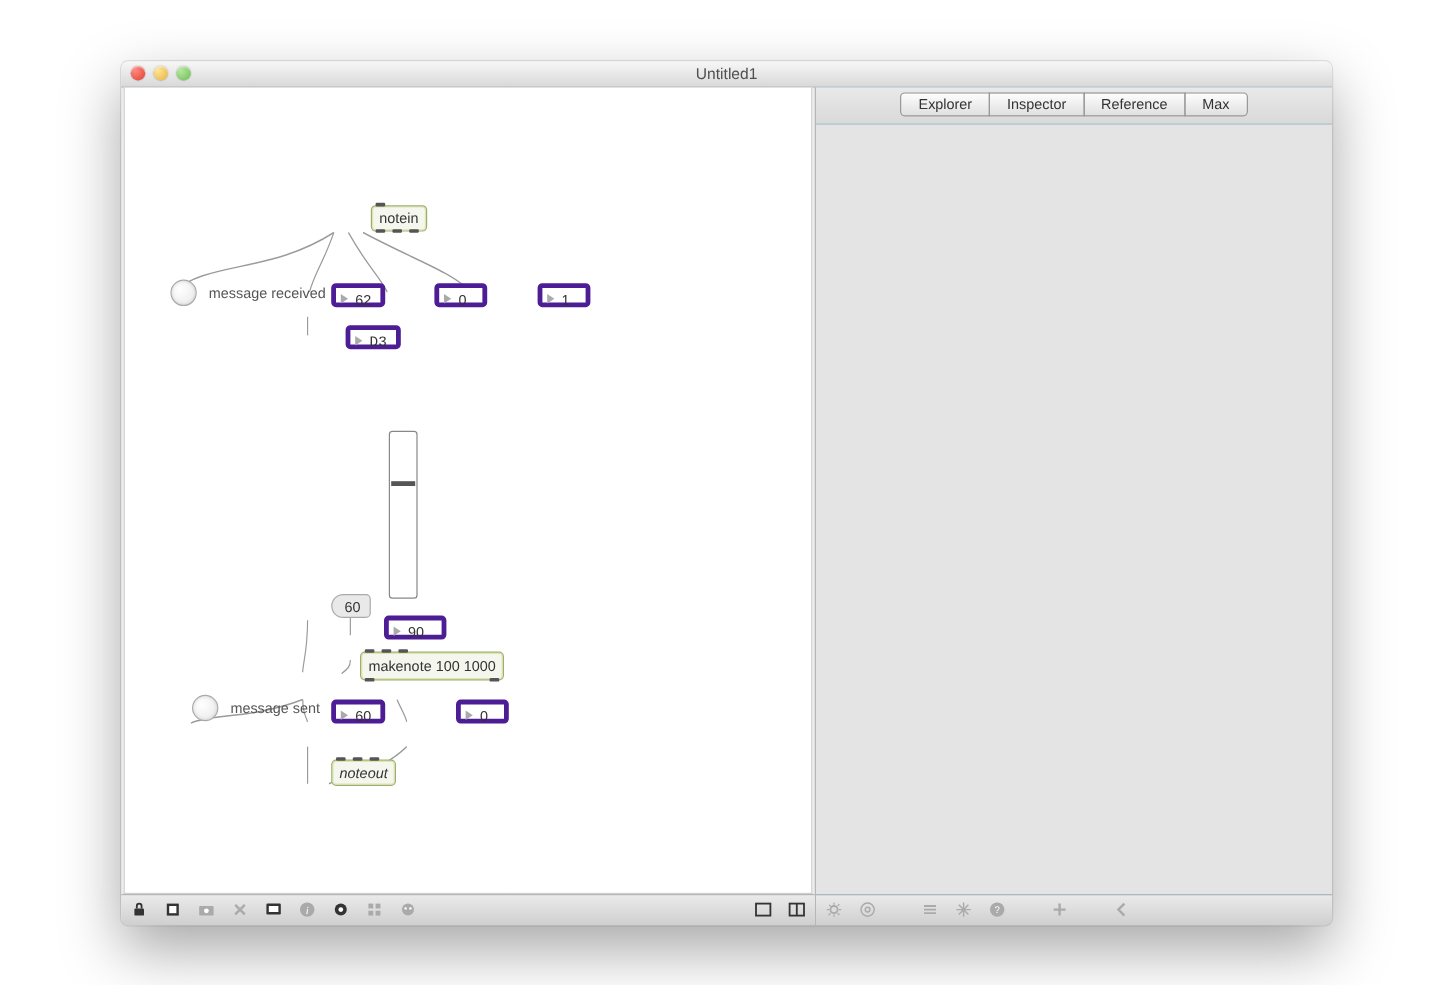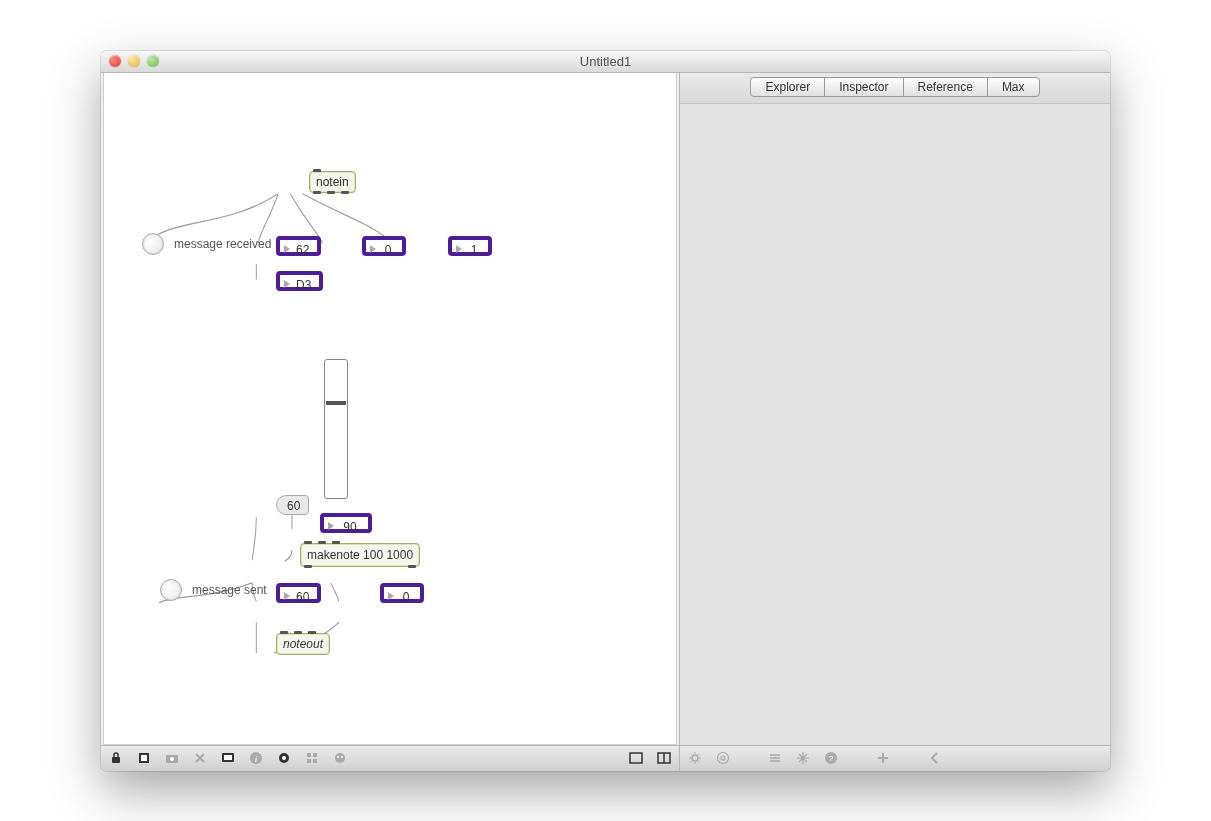--- a/index.html
+++ b/index.html
@@ -66,21 +66,20 @@
   }
   
   .canvas {
     flex: 1;
     background: #fff;
     border: 1px solid #cfcfcf;
     border-top: none;
     margin: 0 2px 0 2px;
     position: relative;
     overflow: hidden;
-    text-align: center;
   }
   svg.wires { position: absolute; inset: 0; width: 100%; height: 100%; }
   .obj {
     position: absolute;
     font-size: 12px;
   }
   
   .box {
     border: 1px solid #8c8c8c;
     border-radius: 4px;
@@ -282,21 +281,21 @@
             <span>0</span>
           </div>
         </div>
 
         <div class="obj" style="left:344px; top:163px;">
           <div class="numbox">
             <span>1</span>
           </div>
         </div>
 
-        <div class="obj" style="left:172px; top:198px;">
+        <div class="obj" style="left:184px; top:198px;font-family:Liberation Mono, monospace;">
           <div class="numbox">
             <span>D3</span>
           </div>
         </div>
 
         <div class="obj" style="left:220px; top:286px;">
           <div class="slider">
             <div class="thumb" style="top:30%;"></div>
           </div>
         </div>

